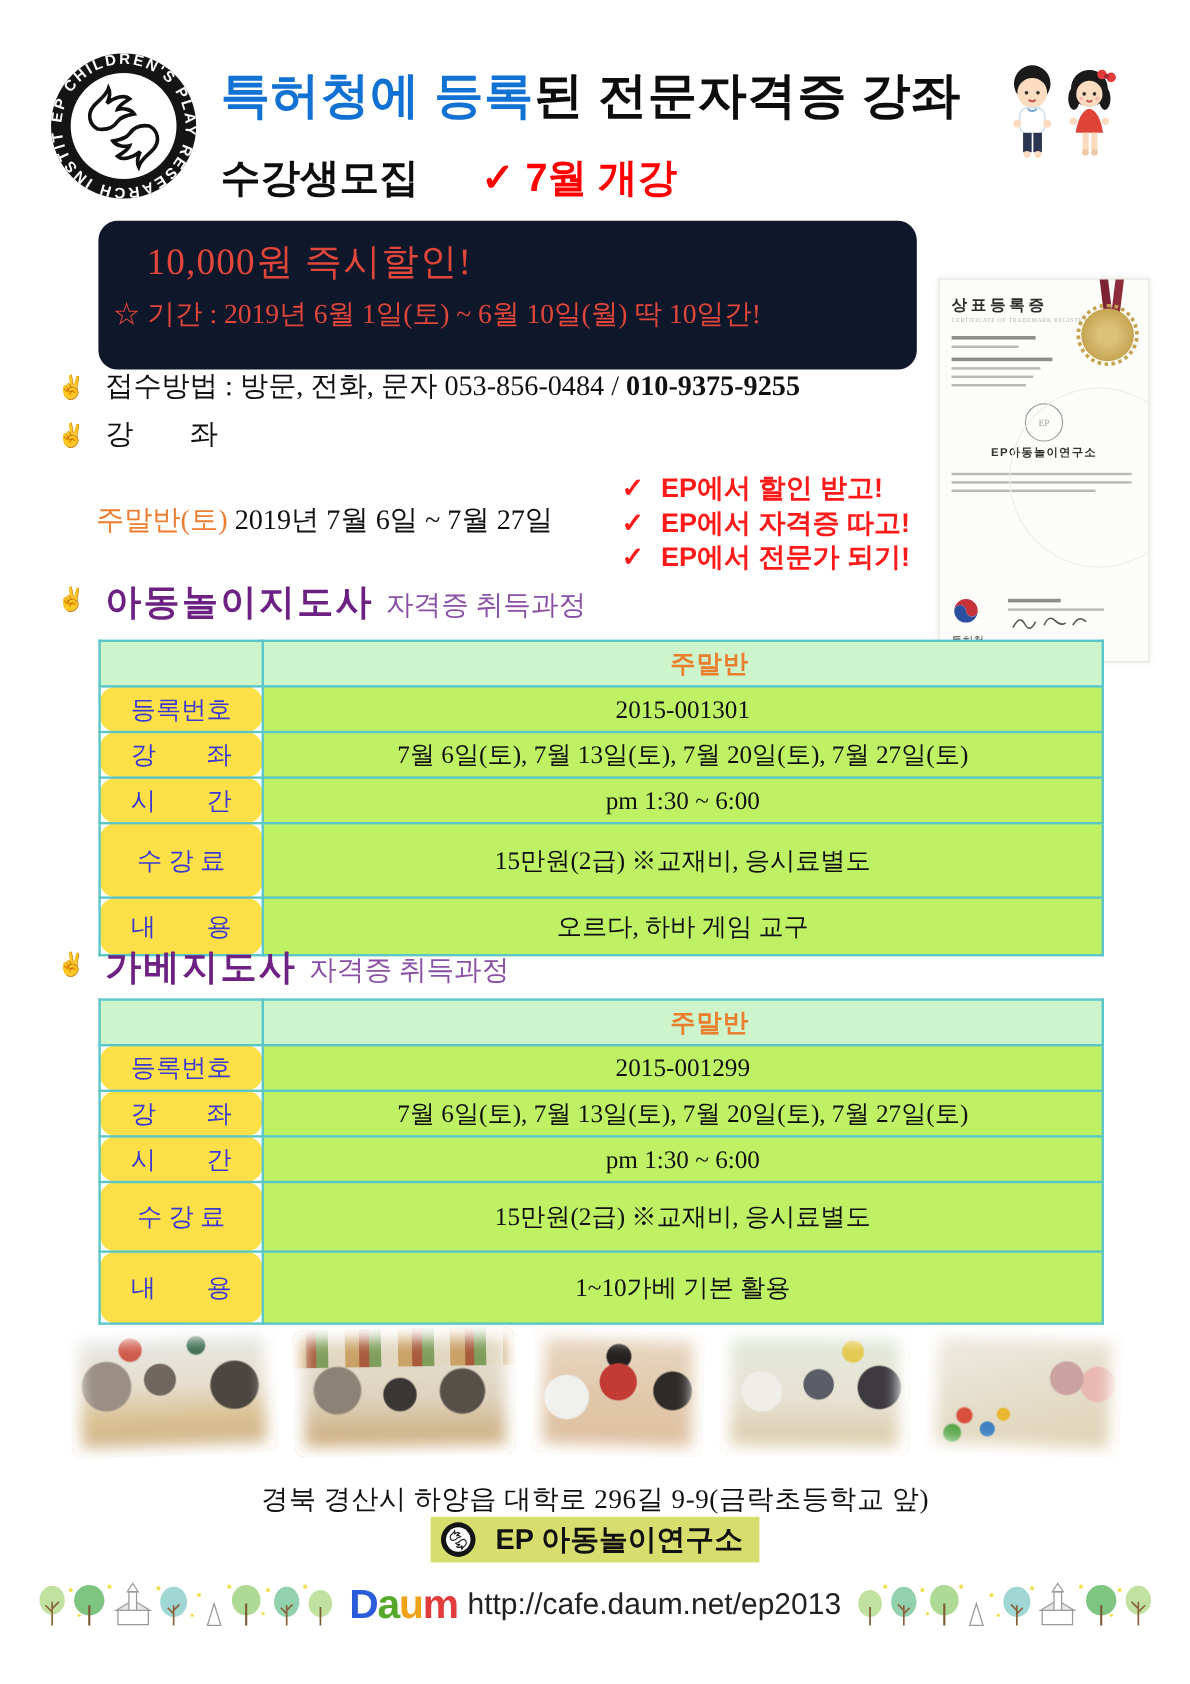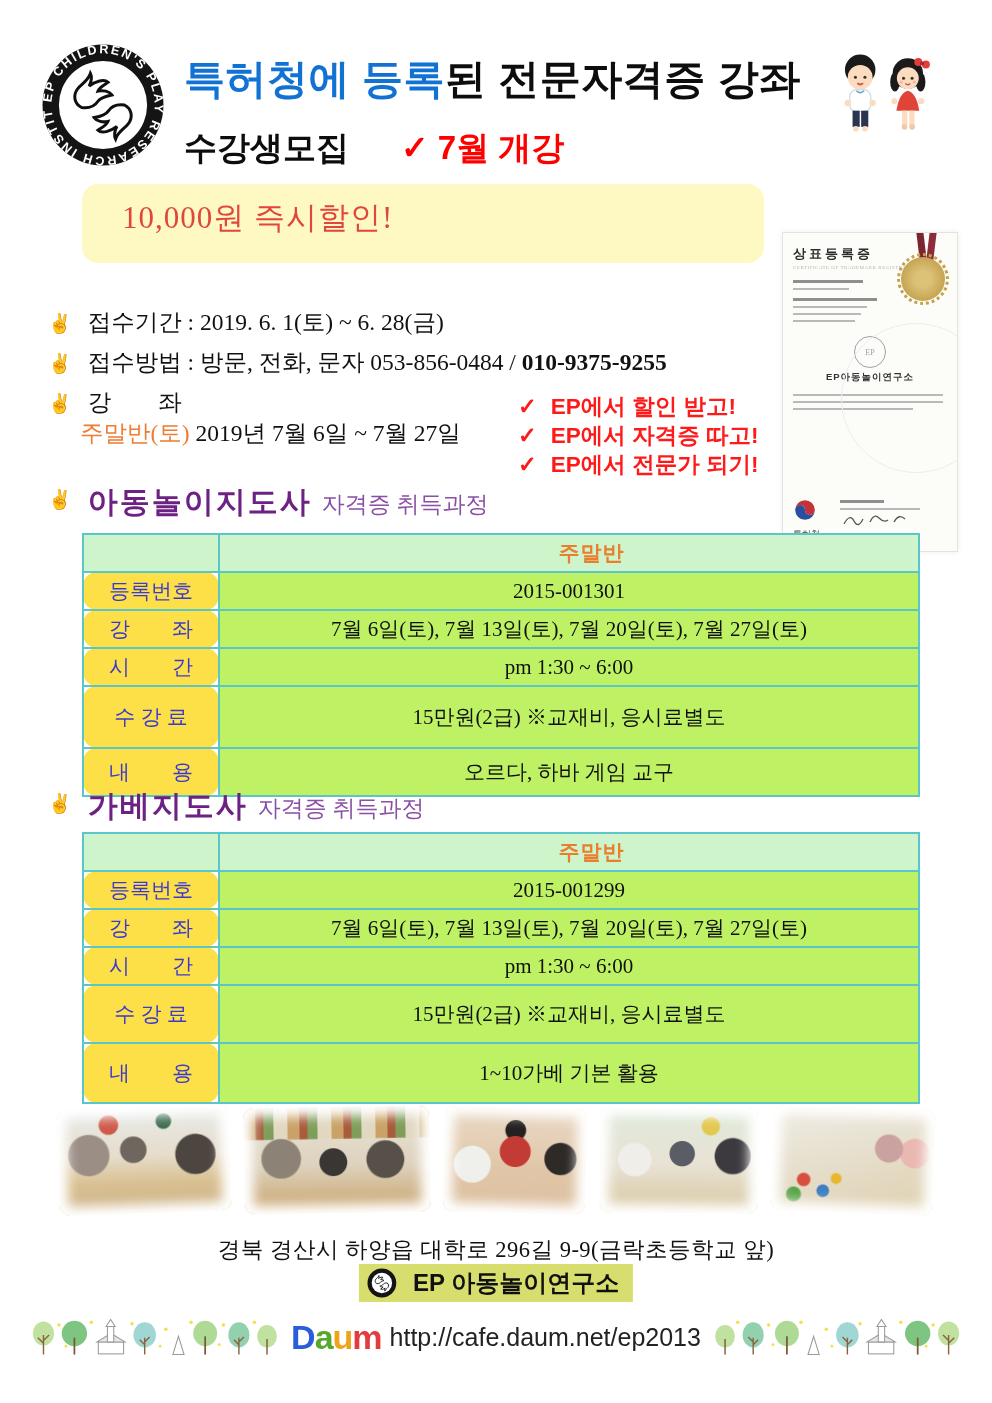--- a/index.html
+++ b/index.html
@@ -10,21 +10,21 @@
   
   .logo { left:40px; top:42px; width:126px; height:126px; }
   .title { left:184px; top:52px; font-family:"Liberation Sans",sans-serif; font-weight:bold; font-size:41px; letter-spacing:0.5px; white-space:nowrap; }
   .title .blue { color:#1272d4; }
   .title .black { color:#0d0d0d; }
   .subtitle { left:184px; top:126px; font-family:"Liberation Sans",sans-serif; font-weight:bold; font-size:33px; white-space:nowrap; color:#0d0d0d; }
   .subtitle .open { color:#fe0000; margin-left:52px; }
   .kids { left:826px; top:44px; width:116px; height:100px; }
 
   
-  .promo { left:82px; top:184px; width:682px; height:79px; background:#fef9c3; border-radius:16px; }
+  .promo { left:82px; top:184px; width:682px; height:124px; background:#0f172a; border-radius:16px; }
   .promo .l1 { margin:13px 0 0 40px; font-size:31px; color:#e0463c; letter-spacing:1px; }
   .promo .l2 { margin:7px 0 0 12px; font-size:23px; color:#e0463c; white-space:nowrap; }
 
   
   .cert { left:782px; top:232px; width:176px; height:320px; background:#fcfcf9; border:1px solid #e4e4dc; box-shadow:0 0 6px rgba(0,0,0,.07); overflow:hidden; padding:12px 10px; }
   .cert .globe { position:absolute; right:-34px; top:90px; width:150px; height:150px; border:1px solid #eceeec; border-radius:50%; }
   .cert .c-title { font-weight:bold; font-size:13px; letter-spacing:3px; color:#2b2b2b; font-family:"Liberation Sans",sans-serif; }
   .cert .c-sub { font-size:5px; color:#b5b5b5; letter-spacing:.5px; margin-top:2px; white-space:nowrap; overflow:hidden; }
   .cert .ribbon { position:absolute; right:32px; top:-4px; width:7px; height:34px; background:#7c2433; transform:rotate(-7deg); }
   .cert .ribbon2 { position:absolute; right:22px; top:-4px; width:7px; height:34px; background:#8d2d3c; transform:rotate(7deg); }
@@ -174,20 +174,21 @@
       <circle cx="99" cy="60" r="3.2" fill="#fcdcc0"></circle>
     <rect x="79" y="70" width="5.5" height="15" fill="#fcdcc0"></rect>
       <rect x="86.5" y="70" width="5.5" height="15" fill="#fcdcc0"></rect>
     <circle cx="81.5" cy="87" r="3" fill="#f0c9a8"></circle>
       <circle cx="89.5" cy="87" r="3" fill="#f0c9a8"></circle>
   </svg>
 </div>
 
 <div class="abs promo">
   <div class="l1">10,000원 즉시할인!</div>
+  <div class="l2">☆ 기간 : 2019년 6월 1일(토) ~ 6월 10일(월) 딱 10일간!</div>
 </div>
 
 <div class="abs cert">
   <div class="globe"></div>
   <div class="ribbon"></div>
   <div class="ribbon2"></div>
   <div class="seal"></div>
   <div class="c-title">상표등록증</div>
   <div class="c-sub">CERTIFICATE OF TRADEMARK REGISTRATION</div>
   <div class="ln d" style="width:70px; margin-top:10px;"></div>
@@ -218,23 +219,20 @@
         <svg width="78" height="20">
           <path d="M4,14 q6,-11 10,-3 t9,-2 M30,12 q4,-9 9,-4 t9,2 M54,12 q5,-9 11,-3" stroke="#555" stroke-width="1.3" fill="none"></path>
         </svg>
       </div>
     </div>
   </div>
 </div>
 
 <div class="abs info">
   <div>
-    <span class="bullet">✌</span><span>접수기간 : 2019. 6. 1(토) ~ 6. 28(금)</span><b></b>
-  </div>
-  <div>
     <span class="bullet">✌</span><span>접수방법 : 방문, 전화, 문자 053-856-0484 / </span><b>010-9375-9255</b>
   </div>
   <div>
     <span class="bullet">✌</span><span>강　　좌</span><b></b>
   </div>
 </div>
 <div class="abs schedule">
   <span class="hl">주말반(토)</span><span> 2019년 7월 6일 ~ 7월 27일</span>
 </div>
 

